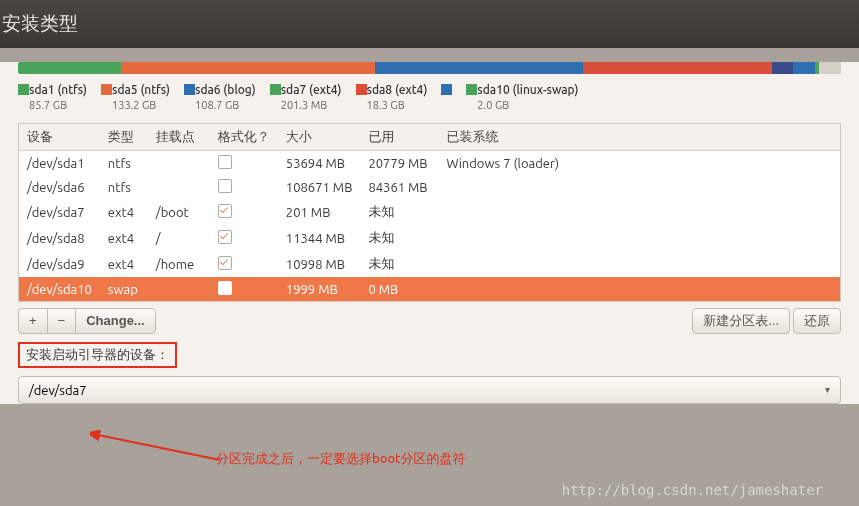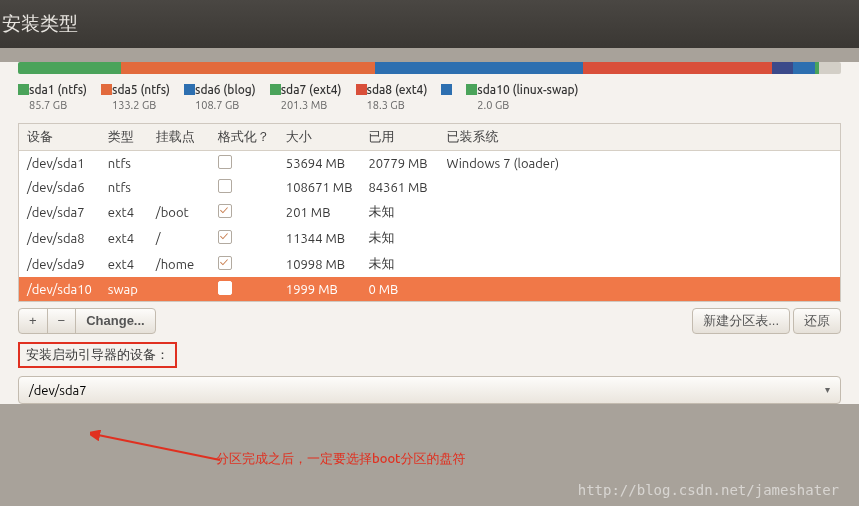--- a/index.html
+++ b/index.html
@@ -137,21 +137,21 @@
   font-weight: 500;
   pointer-events: none;
 }
 .arrow-svg {
   position: absolute;
   pointer-events: none;
 }
 .watermark {
   position: absolute;
   bottom: 8px;
-  right: 20px;
+  right: 36px;
   color: rgba(255,255,255,0.55);
   font-size: 14px;
   font-family: monospace;
 }
 .col-device{width:80px}.col-type{width:48px}.col-mount{width:62px}.col-fmt{width:64px}.col-size{width:82px}.col-used{width:78px}
 </style>
 </head>
 <body>
 
 <div class="titlebar">

